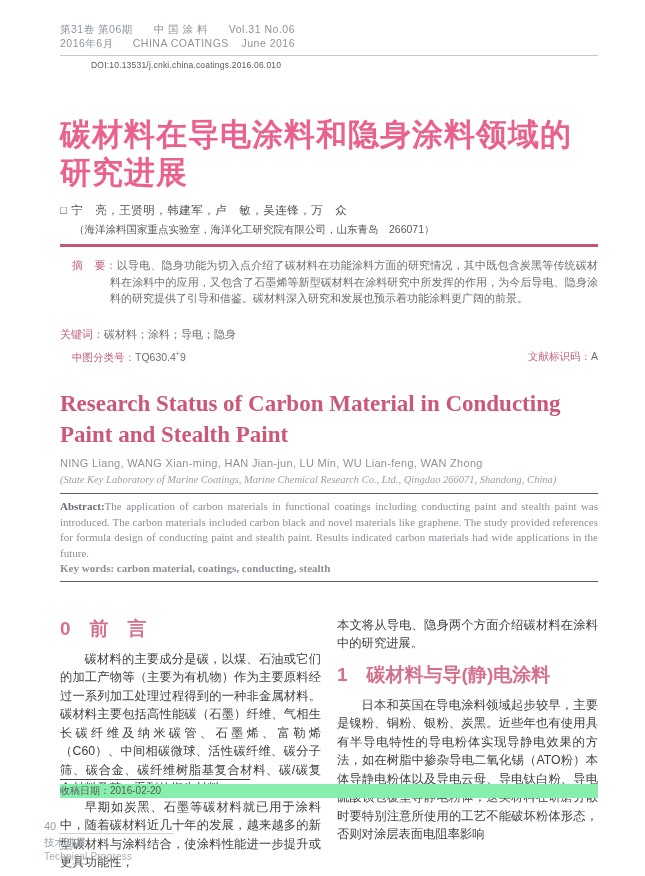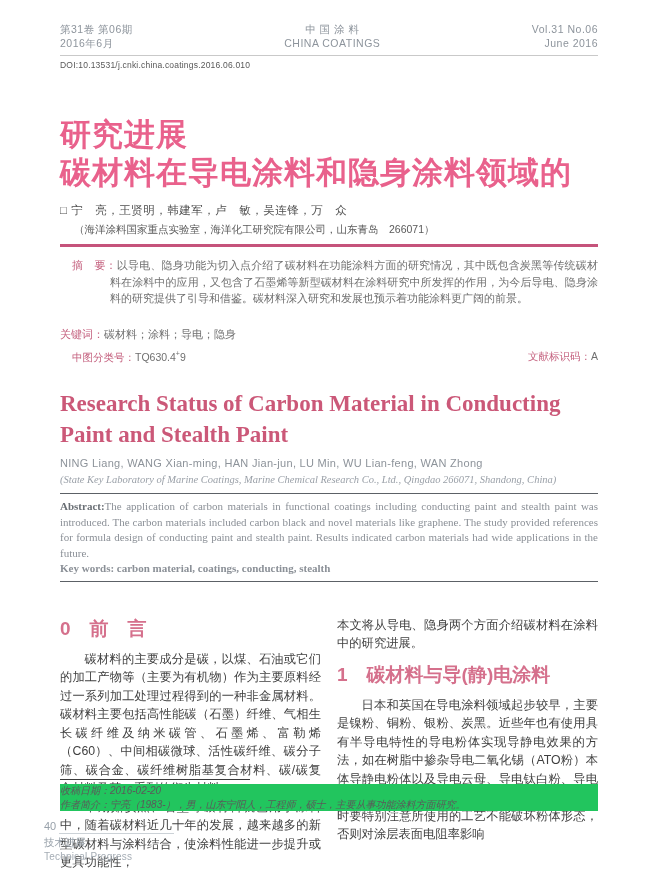--- a/index.html
+++ b/index.html
@@ -5,26 +5,26 @@
   * { margin:0; padding:0; box-sizing:border-box; }
   html,body { background:#e8e8e8; }
   body { font-family:"Liberation Sans","DejaVu Sans",sans-serif; }
   .page {
     position:relative; width:645px; height:876px; background:#ffffff;
     margin:0 auto; overflow:hidden; color:#4a4a4a;
   }
   .content { padding:22px 47px 0 60px; }
 
   
-  .jheader { display:flex; justify-content:space-between; align-items:flex-start;
+  .jheader { display:flex; justify-content:flex-start; align-items:flex-start;
     color:#8d949c; font-size:10.5px; line-height:14px; letter-spacing:.5px; }
   .jheader .center { text-align:center; }
   .jheader .right { text-align:right; }
   .header-rule { border:0; border-top:1px solid #c9c9c9; margin-top:5px; }
-  .doi { font-size:8.5px; color:#585858; margin-top:4px; letter-spacing:.2px; }
+  .doi { font-size:8.5px; color:#585858; margin-top:4px; letter-spacing:.2px;margin-left:31px; }
 
   
   .cn-title { margin-top:46px; color:#e9618c; font-weight:bold;
     font-size:31px; line-height:38px; letter-spacing:1px; }
   .cn-authors { margin-top:11px; font-size:11.5px; color:#4f4f4f; letter-spacing:.5px; }
   .cn-affil { margin-top:5px; font-size:10.5px; color:#5a5a5a; padding-left:14px; }
   .thick-rule { height:3px; background:#c5537b; margin-top:7px; }
 
   
   .cn-abstract { margin-top:10px; font-size:11px; line-height:16.5px; color:#6f6f6f;
@@ -56,21 +56,21 @@
   .body-para { font-size:12.3px; line-height:18.5px; color:#3f3f3f;
     text-align:justify; text-indent:2em; }
   .body-para.noindent { text-indent:0; }
   .col .sec-heading + .body-para, .body-para + .body-para { margin-top:0; }
   .col .body-para + .sec-heading { margin-top:9px; }
 
   
   .footnote { position:absolute; left:60px; top:779px; width:538px;
     font-size:10px; line-height:13.5px; color:#5a5a5a; background:transparent; }
   .footnote-rule { width:190px; border:0; border-top:1.4px solid #3a3a3a; margin-bottom:4px; }
-  .footnote p { background:#22c55e;font-style:italic; }
+  .footnote p { background:#86efac; }
 
   
   .pagefooter { position:absolute; left:44px; top:820px; color:#98a1aa; }
   .page-num { font-size:11px; color:#98a1aa; }
   .page-num-rule { position:absolute; left:15px; top:13px; width:115px;
     border:0; border-top:1px solid #ccd2d7; }
   .footer-cn { font-size:10.5px; margin-top:4px; color:#98a1aa; }
   .footer-en { font-size:10px; margin-top:1px; color:#a5adb5; letter-spacing:.2px; }
 </style>
 </head>
@@ -90,22 +90,22 @@
       </div>
       <div class="right">
         <div>Vol.31  No.06</div>
         <div>June  2016</div>
       </div>
     </div>
     <hr class="header-rule">
     <div class="doi">DOI:10.13531/j.cnki.china.coatings.2016.06.010</div>
 
     <div class="cn-title">
+      <div>碳材料在导电涂料和隐身涂料领域的</div>
       <div>研究进展</div>
-      <div>碳材料在导电涂料和隐身涂料领域的</div>
     </div>
     <div class="cn-authors">□ 宁　亮，王贤明，韩建军，卢　敏，吴连锋，万　众</div>
     <div class="cn-affil">（海洋涂料国家重点实验室，海洋化工研究院有限公司，山东青岛　266071）</div>
 
     <div class="thick-rule"></div>
 
     <p class="cn-abstract"><span class="pink-label">摘　要：</span><span>以导电、隐身功能为切入点介绍了碳材料在功能涂料方面的研究情况，其中既包含炭黑等传统碳材料在涂料中的应用，又包含了石墨烯等新型碳材料在涂料研究中所发挥的作用，为今后导电、隐身涂料的研究提供了引导和借鉴。碳材料深入研究和发展也预示着功能涂料更广阔的前景。</span></p>
     <p class="cn-keywords"><span class="pink-label">关键词：</span><span>碳材料；涂料；导电；隐身</span></p>
 
     <div class="class-row">
@@ -135,21 +135,20 @@
         <p class="body-para noindent">本文将从导电、隐身两个方面介绍碳材料在涂料中的研究进展。</p>
         <div class="sec-heading">1　碳材料与导(静)电涂料</div>
         <p class="body-para">日本和英国在导电涂料领域起步较早，主要是镍粉、铜粉、银粉、炭黑。近些年也有使用具有半导电特性的导电粉体实现导静电效果的方法，如在树脂中掺杂导电二氧化锡（ATO粉）本体导静电粉体以及导电云母、导电钛白粉、导电硫酸钡包覆型导静电粉体，这类材料在研磨分散时要特别注意所使用的工艺不能破坏粉体形态，否则对涂层表面电阻率影响</p>
       </div>
     </div>
   </div>
 
   <div class="footnote">
     <hr class="footnote-rule">
     <p><span>收稿日期：</span><span>2016-02-20</span></p>
-    <p><span>作者简介：</span><span>宁亮（1983-），男，山东宁阳人，工程师，硕士，主要从事功能涂料方面研究。</span></p>
   </div>
 
   <div class="pagefooter">
     <div class="page-num">40</div>
     <hr class="page-num-rule">
     <div class="footer-cn">技术进展</div>
     <div class="footer-en">Technical Progress</div>
   </div>
 </div>
 

